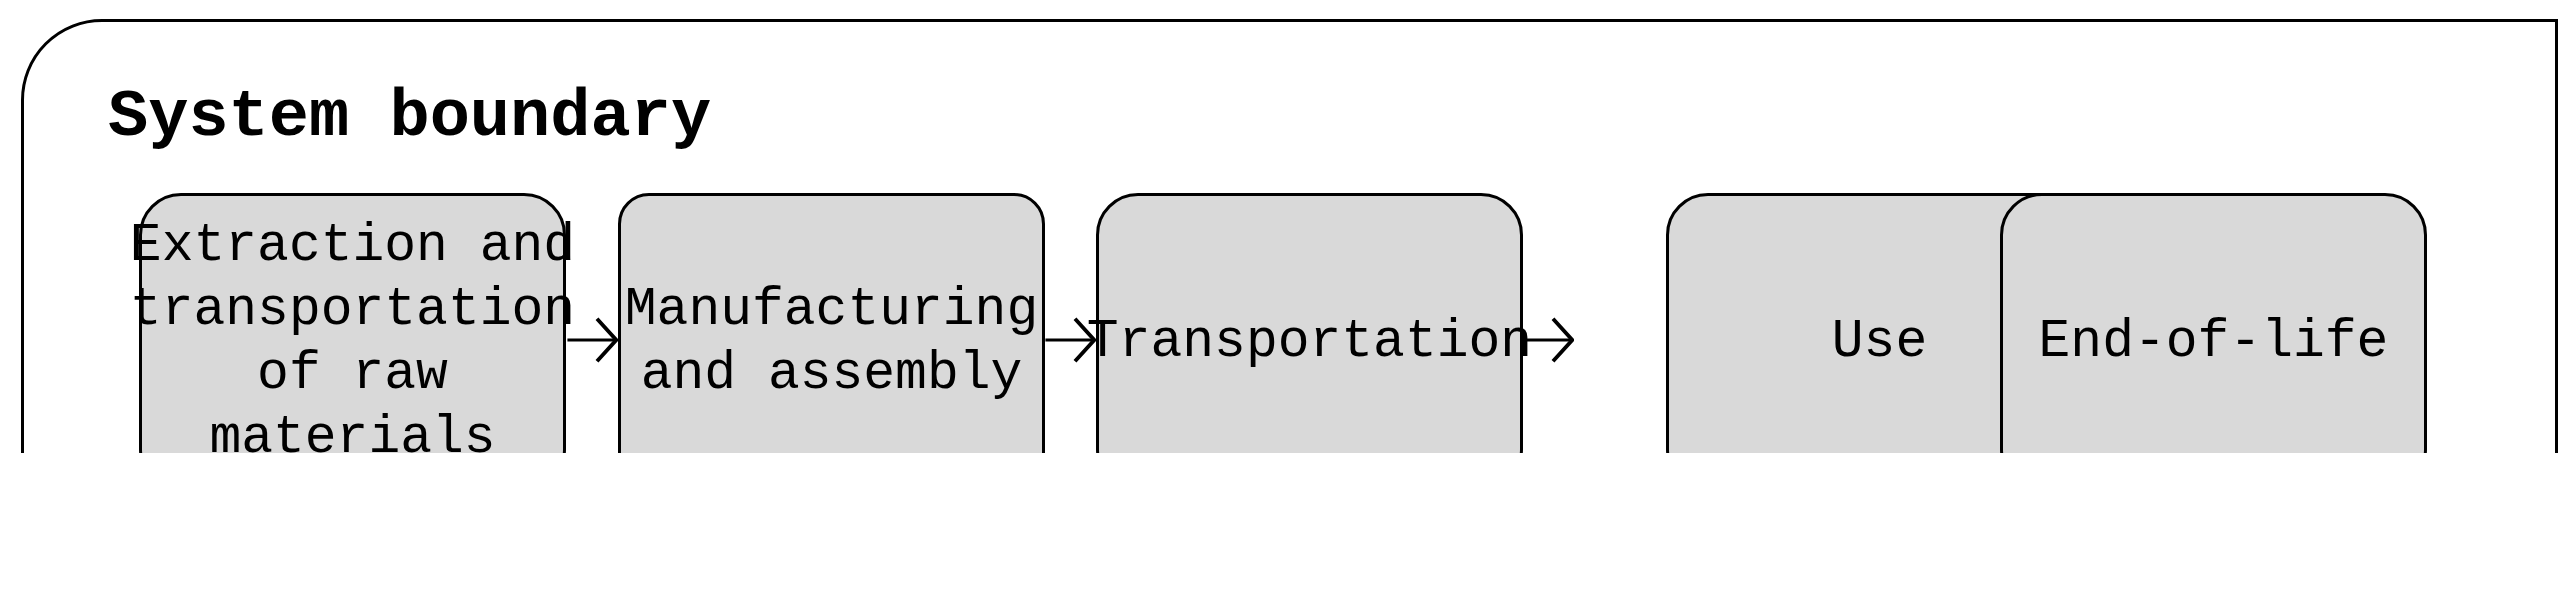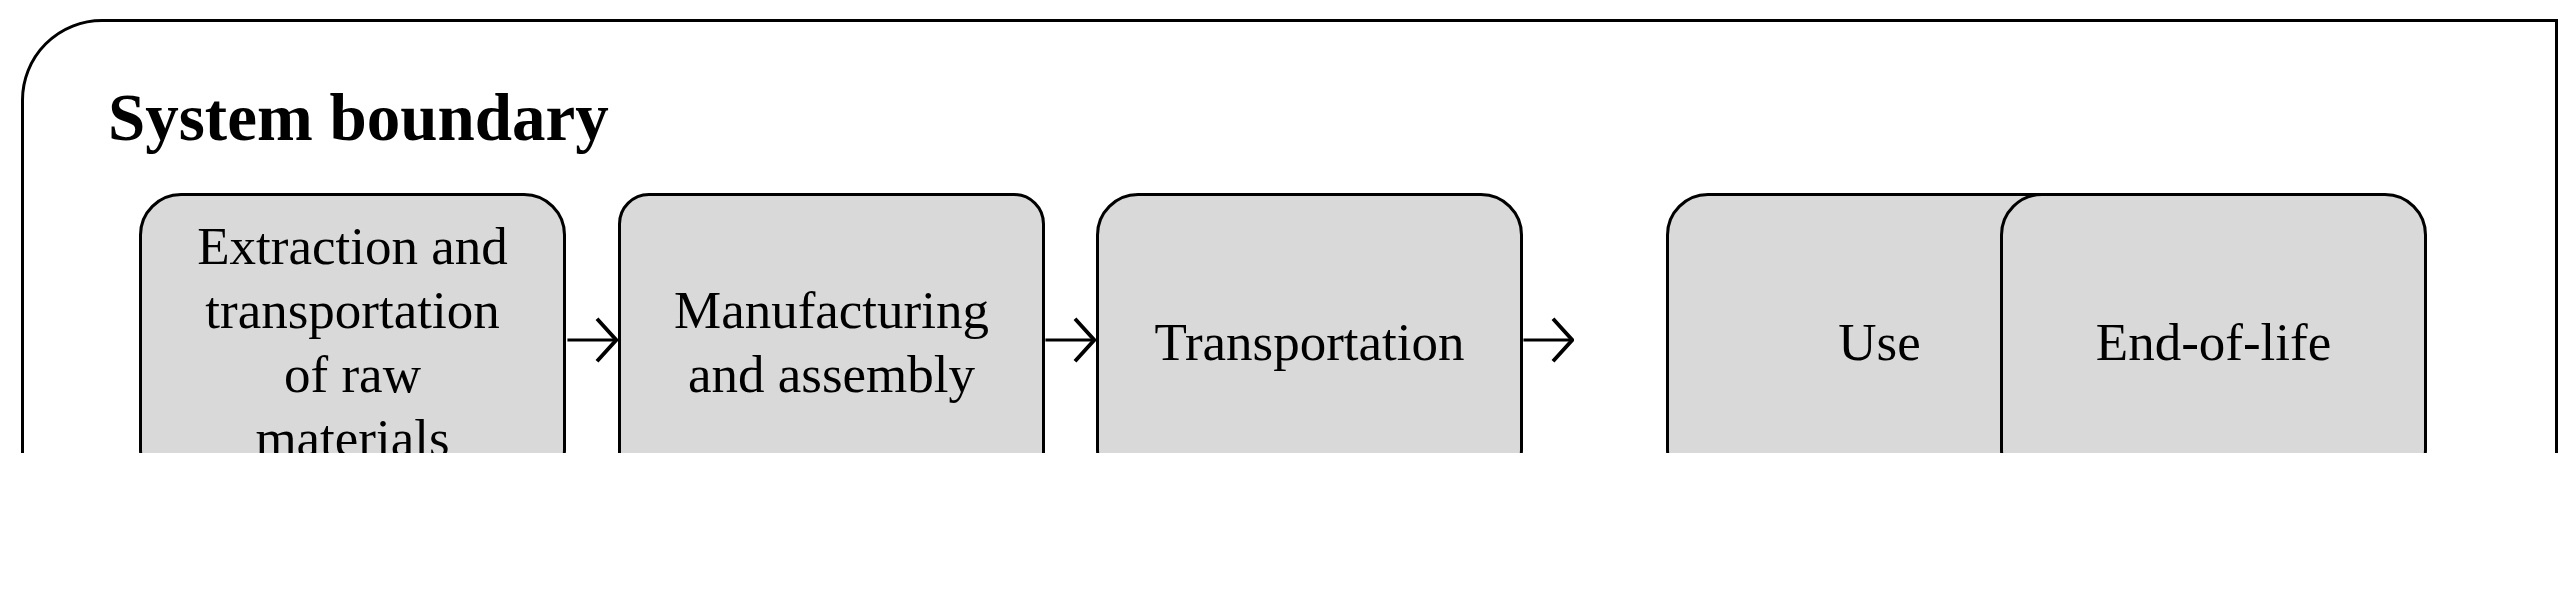--- a/index.html
+++ b/index.html
@@ -12,21 +12,21 @@
     margin: 0;
     padding: 0;
     background: var(--bg);
   }
   .canvas {
     position: relative;
     width: 2576px;
     height: 453px;
     background: var(--bg);
     overflow: hidden;
-    font-family: Liberation Serif, serif;
+    font-family: Liberation Mono, monospace;
     color: var(--text);
   }
   
   .boundary {
     position: absolute;
     left: 21px;
     top: 19px;
     width: 2537px;
     height: 555px;
     box-sizing: border-box;

